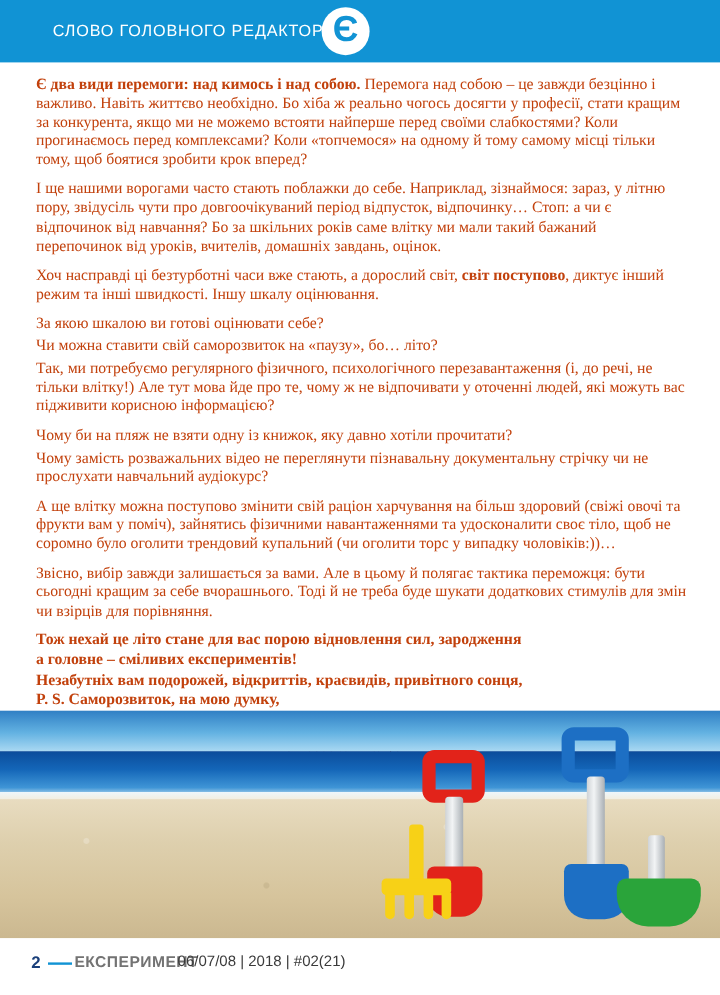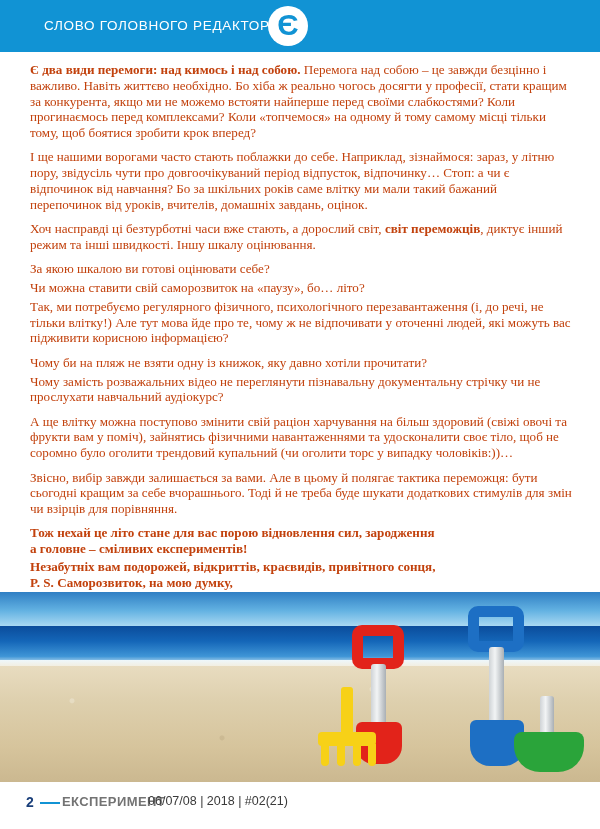--- a/index.html
+++ b/index.html
@@ -226,21 +226,21 @@
 
   <div class="article">
 
     <p>
       <span class="b">Є два види перемоги: над кимось і над собою.</span><span> Перемога над собою – це завжди безцінно і важливо. Навіть життєво необхідно. Бо хіба ж реально чогось досягти у професії, стати кращим за конкурента, якщо ми не можемо встояти найперше перед своїми слабкостями? Коли прогинаємось перед комплексами? Коли «топчемося» на одному й тому самому місці тільки тому, щоб боятися зробити крок вперед?</span>
     </p>
 
     <p>І ще нашими ворогами часто стають поблажки до себе. Наприклад, зізнаймося: зараз, у літню пору, звідусіль чути про довгоочікуваний період відпусток, відпочинку… Стоп: а чи є відпочинок від навчання? Бо за шкільних років саме влітку ми мали такий бажаний перепочинок від уроків, вчителів, домашніх завдань, оцінок.</p>
 
     <p>
-      <span>Хоч насправді ці безтурботні часи вже стають, а дорослий світ, </span><span class="b">світ переможців</span><span>, диктує інший режим та інші швидкості. Іншу шкалу оцінювання.</span>
+      <span>Хоч насправді ці безтурботні часи вже стають, а дорослий світ, </span><span class="b">світ поступово</span><span>, диктує інший режим та інші швидкості. Іншу шкалу оцінювання.</span>
     </p>
 
     <p class="tight">За якою шкалою ви готові оцінювати себе?</p>
     <p class="tight">Чи можна ставити свій саморозвиток на «паузу», бо… літо?</p>
     <p>Так, ми потребуємо регулярного фізичного, психологічного перезавантаження (і, до речі, не тільки влітку!) Але тут мова йде про те, чому ж не відпочивати у оточенні людей, які можуть вас підживити корисною інформацією?</p>
     <p class="tight">Чому би на пляж не взяти одну із книжок, яку давно хотіли прочитати?</p>
     <p>Чому замість розважальних відео не переглянути пізнавальну документальну стрічку чи не прослухати навчальний аудіокурс?</p>
     <p>А ще влітку можна поступово змінити свій раціон харчування на більш здоровий (свіжі овочі та фрукти вам у поміч), зайнятись фізичними навантаженнями та удосконалити своє тіло, щоб не соромно було оголити трендовий купальний (чи оголити торс у випадку чоловіків:))…</p>
     <p>Звісно, вибір завжди залишається за вами. Але в цьому й полягає тактика переможця: бути сьогодні кращим за себе вчорашнього. Тоді й не треба буде шукати додаткових стимулів для змін чи взірців для порівняння.</p>
 

